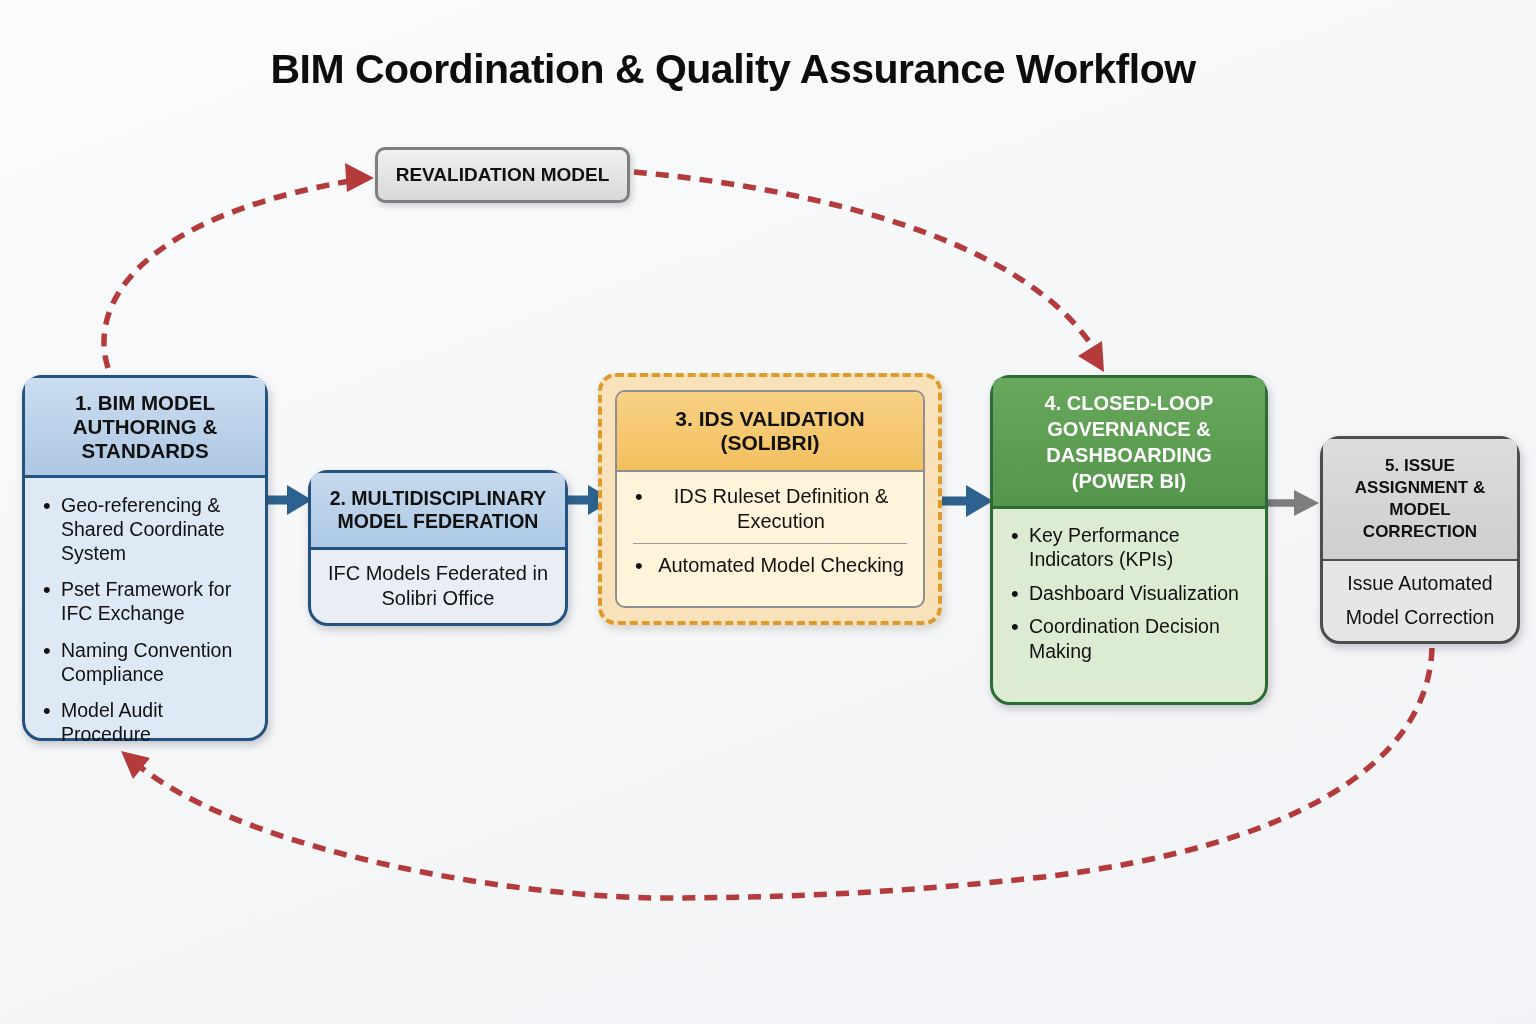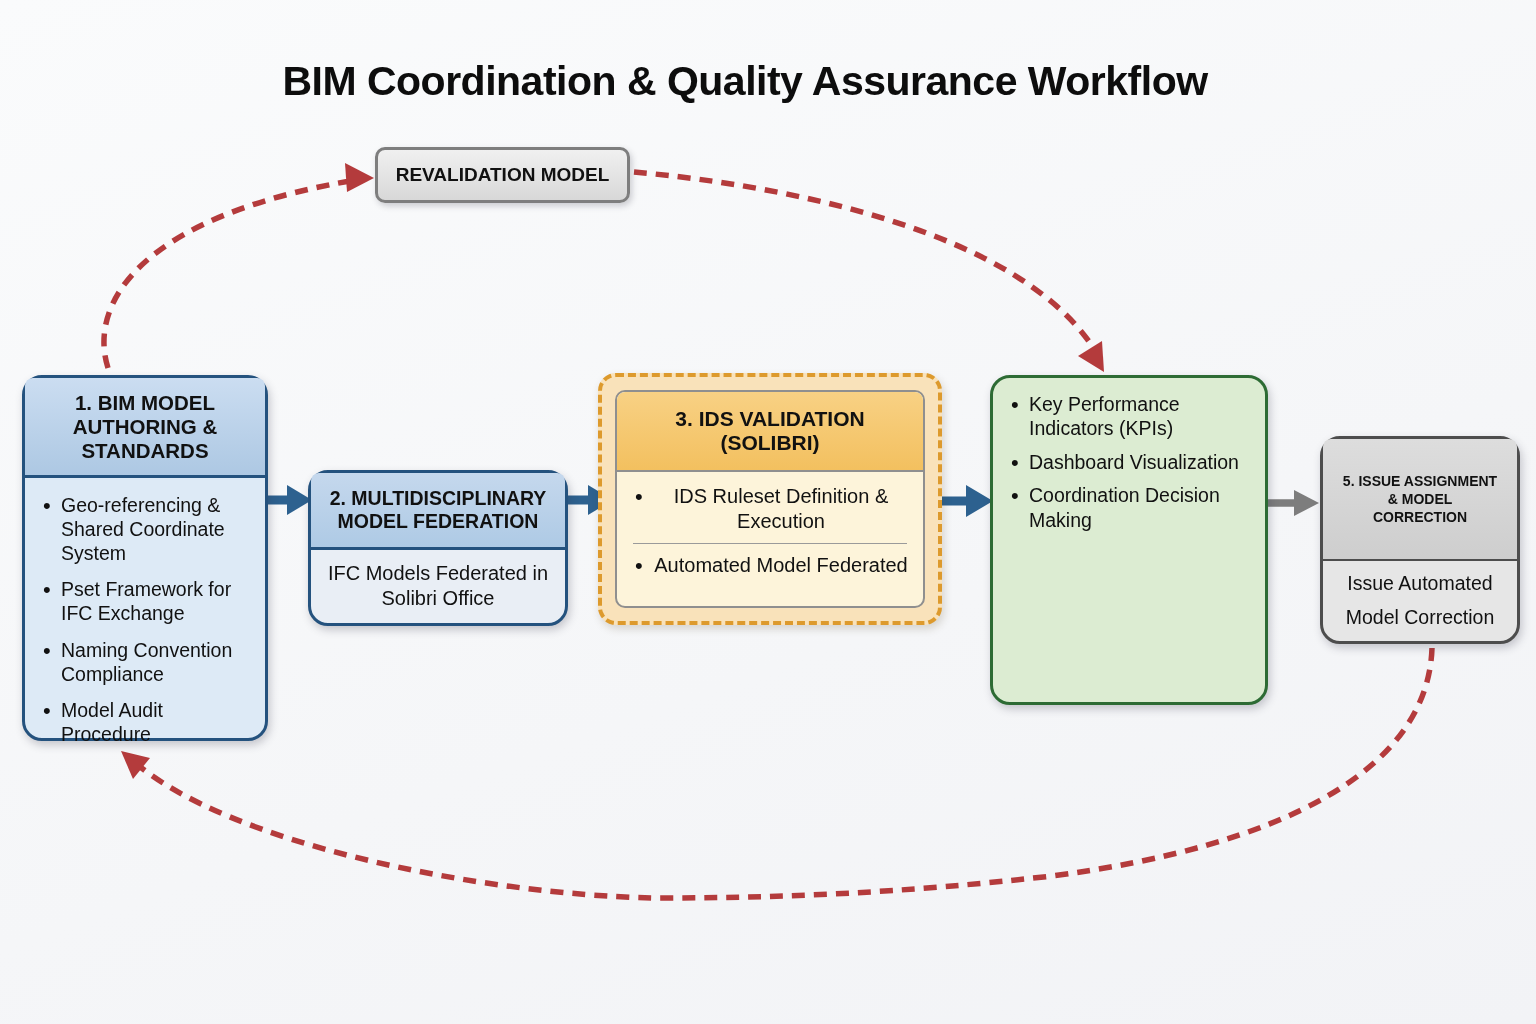--- a/index.html
+++ b/index.html
@@ -1,18 +1,18 @@
 <!DOCTYPE html>
 <html><head>
 <meta charset="utf-8">
 <style>
   html,body{margin:0;padding:0;background:#e9e9ec;}
   .canvas{position:relative;width:1536px;height:1024px;background:linear-gradient(160deg,#fafbfc 0%,#f5f6f8 60%,#f2f3f6 100%);
           overflow:hidden;font-family:"Liberation Sans",sans-serif;color:#111;}
-  .title{position:absolute;top:46px;left:0;width:1466px;margin:12px;text-align:center;
+  .title{position:absolute;top:46px;left:0;width:1466px;margin:0;text-align:center;
          font-size:41px;font-weight:700;letter-spacing:-0.5px;color:#0d0d0d;}
   svg.connectors{position:absolute;left:0;top:0;width:1536px;height:1024px;pointer-events:none;}
 
   .reval{position:absolute;left:375px;top:147px;width:255px;height:56px;box-sizing:border-box;
          border:3px solid #7e7e7e;border-radius:10px;background:linear-gradient(180deg,#f0f0f0,#d8d8d8);
          display:flex;align-items:center;justify-content:center;font-weight:700;font-size:19px;
          box-shadow:2px 3px 6px rgba(40,40,60,.22);}
 
   .node{position:absolute;border-radius:20px;box-shadow:2px 4px 9px rgba(50,50,70,.25);box-sizing:border-box;}
   .hdr{display:flex;align-items:center;justify-content:center;text-align:center;font-weight:700;
@@ -45,21 +45,21 @@
   #node3 .divider{border:none;border-top:1.5px solid #9a9a9a;margin:9px 2px 9px 2px;}
 
   #node4{left:990px;top:375px;width:278px;height:330px;border:3.5px solid #2d6b34;background:#dcecd2;}
   #node4 .hdr{height:131px;background:linear-gradient(180deg,#68a85d,#53954a);color:#fff;
               border-bottom:3px solid #2d6b34;font-size:20px;padding:0 26px;line-height:1.3;}
   #node4 .body{padding:14px 6px 0 14px;font-size:19.5px;line-height:1.25;}
   #node4 li{margin-bottom:9px;}
 
   #node5{left:1320px;top:436px;width:200px;height:208px;border:3px solid #4d4d4d;background:#e6e6e6;}
   #node5 .hdr{height:122px;background:linear-gradient(180deg,#dddddd,#cecece);border-bottom:2.5px solid #4d4d4d;
-              font-size:14px;padding:16px 16px;line-height:1.3;}
+              font-size:17px;padding:16px 16px;line-height:1.3;}
   #node5 .body{text-align:center;font-size:19.5px;padding-top:11px;}
   #node5 .line{margin-bottom:11px;}
 </style>
 </head>
 <body>
 
 <div class="canvas">
 
   <h1 class="title">BIM Coordination &amp; Quality Assurance Workflow</h1>
 
@@ -118,27 +118,28 @@
 
   <div id="node3wrap">
     <div class="node" id="node3" style="box-shadow:none;">
       <div class="hdr">3. IDS VALIDATION (SOLIBRI)</div>
       <div class="body">
         <ul class="blts">
           <li>IDS Ruleset Definition &amp; Execution</li>
         </ul>
         <hr class="divider">
         <ul class="blts">
-          <li>Automated Model Federated</li>
+          <li>Automated Model Checking</li>
         </ul>
       </div>
     </div>
   </div>
 
   <div class="node" id="node4">
+    <div class="hdr">4. CLOSED-LOOP GOVERNANCE &amp; DASHBOARDING (POWER BI)</div>
     <div class="body">
       <ul class="blts">
         <li>Key Performance Indicators (KPIs)</li>
         <li>Dashboard Visualization</li>
         <li>Coordination Decision Making</li>
       </ul>
     </div>
   </div>
 
   <div class="node" id="node5">

